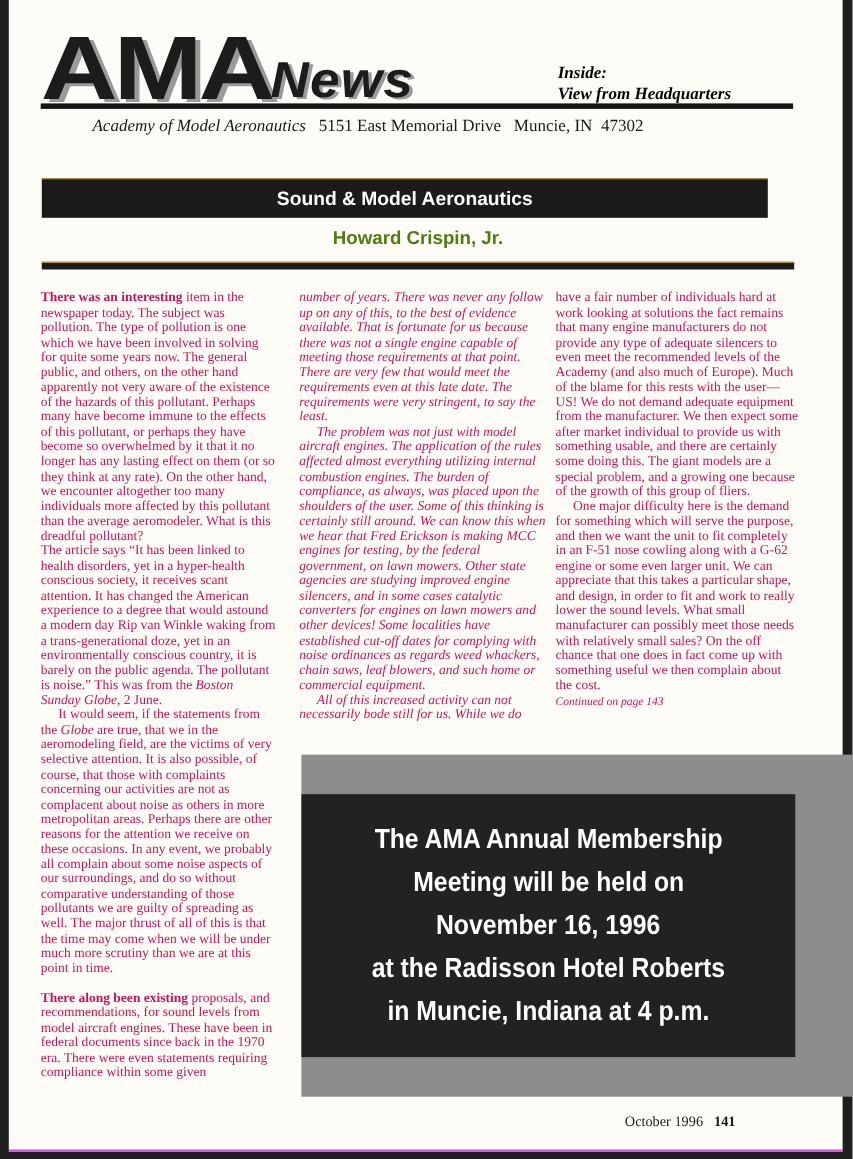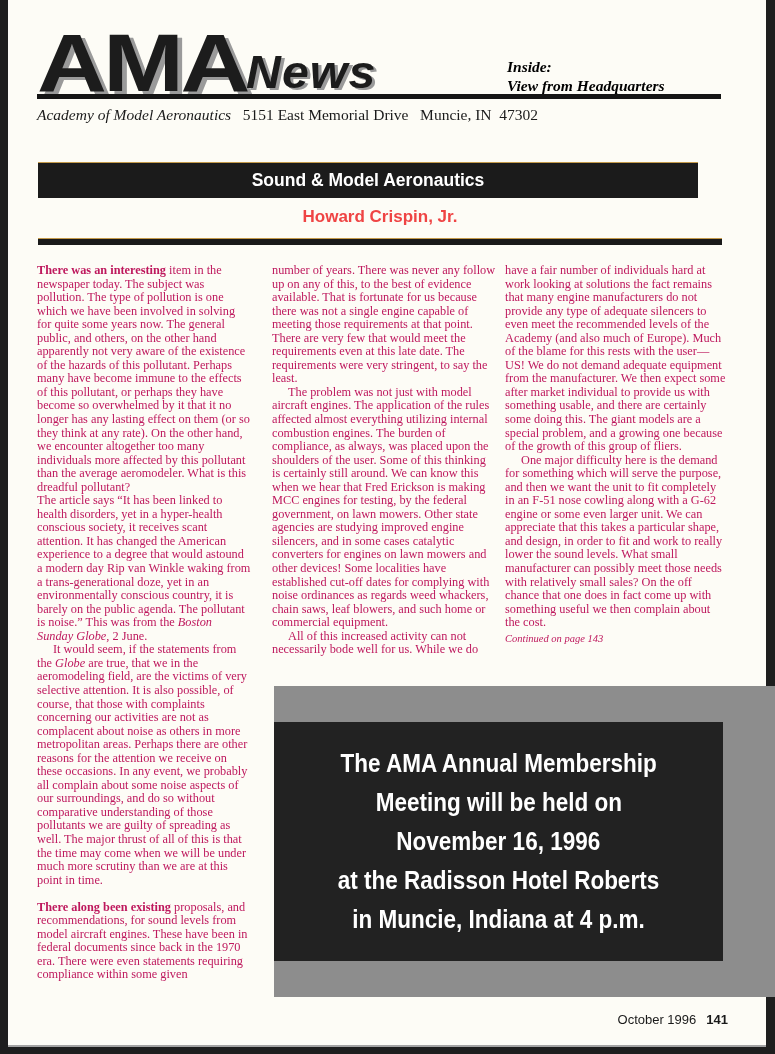--- a/index.html
+++ b/index.html
@@ -3,21 +3,21 @@
 <meta charset="utf-8">
 <style>
   html, body { margin: 0; padding: 0; }
   body {
     width: 775px; height: 1054px; position: relative; overflow: hidden;
     background: #1e1e1e;
   }
   .page {
     position: absolute; left: 8px; top: 0; width: 758px; height: 1045px;
     background: #fdfcf6;
-    border-bottom: 2px solid #a3a3a3;
+    border-bottom: 2px solid #d946ef;
   }
   .masthead-ama {
     position: absolute; left: 29px; top: 22px;
     font-family: "Liberation Sans", sans-serif; font-weight: bold;
     font-size: 82px; letter-spacing: -3px; line-height: 1;
     color: #1c1c1c;
     text-shadow: 4px 3px 0 #9a9a9a;
     transform: scaleX(1.18); transform-origin: left top;
   }
   .masthead-news {
@@ -33,68 +33,68 @@
     font-family: "Liberation Serif", serif; font-style: italic; font-weight: bold;
     font-size: 15.5px; line-height: 19px; color: #000000;
   }
   .rule-top {
     position: absolute; left: 29px; top: 94px; width: 684px; height: 5px; background: #151515;
   }
   .address {
     position: absolute; left: 29px; top: 106px;
     font-family: "Liberation Serif", serif; font-size: 15.5px; color: #1a1a1a; white-space: pre;
   }
-  .address i { font-style: italic; }
+  .address i { font-style: italic; margin-left: 47px; }
   .title-band {
     position: absolute; left: 30px; top: 162px; width: 660px; height: 35px; background: #1b1b1b;
     display: flex; align-items: center; justify-content: center;
     border-top: 1px solid #c49a4a;
   }
   .title-band span {
     font-family: "Liberation Sans", sans-serif; font-weight: bold; font-size: 17.5px; color: #ffffff;
   }
   .author {
     position: absolute; left: 30px; top: 207px; width: 684px; text-align: center;
-    font-family: "Liberation Sans", sans-serif; font-weight: bold; font-size: 17px; color: #ef4444;
+    font-family: "Liberation Sans", sans-serif; font-weight: bold; font-size: 17px; color: #4d7c0f;
   }
   .rule-author {
     position: absolute; left: 30px; top: 238px; width: 684px; height: 6px; background: #1a1a1a;
     border-top: 1px solid #c49a4a;
   }
   .col {
     position: absolute; top: 264px;
     font-family: "Liberation Serif", serif; font-size: 12.3px; line-height: 13.55px; color: #be185d;
   }
   .col p { margin: 0; }
   .col p.indent { text-indent: 16px; }
   .col p.gap { margin-top: 13.5px; }
   .col b { font-weight: bold; }
   .col i { font-style: italic; }
   .col1 { left: 29px; width: 214px; }
-  .col2 { left: 264px; width: 224px; }
+  .col2 { left: 264px; width: 224px; font-style: italic; }
   .col3 { left: 497px; width: 222px; }
   .continued {
     font-style: italic; font-size: 10.5px; margin-top: 2px; padding-right: 4px;
   }
   .announce {
     position: absolute; left: 266px; top: 686px; width: 507px; height: 311px;
     background: #8d8d8d;
   }
   .announce-inner {
     position: absolute; left: 0; top: 36px; width: 449px; height: 239px; background: #222222;
     display: flex; flex-direction: column; align-items: center; justify-content: center;
   }
   .announce-inner div {
     font-family: "Liberation Sans", sans-serif; font-weight: bold; color: #ffffff;
     font-size: 25px; line-height: 39px; white-space: nowrap;
     transform: scaleX(0.9);
   }
   .footer {
-    position: absolute; left: 560px; top: 1012px; width: 160px; text-align: right;
-    font-family: Liberation Sans, sans-serif; font-size: 13px; color: #1a1a1a; white-space: pre;
+    position: absolute; left: 560px; top: 1012px; width: 160px; text-align: left;
+    font-family: Liberation Serif, serif; font-size: 13px; color: #1a1a1a; white-space: pre;
   }
   .footer .pg { font-weight: bold; margin-left: 10px; }
 </style>
 </head>
 <body>
 
 <div class="page">
 
   <div class="masthead-ama">AMA</div>
   <div class="masthead-news">News</div>
@@ -118,21 +118,21 @@
   <div class="col col1">
     <p><b>There was an interesting</b><span> item in the newspaper today. The subject was pollution. The type of pollution is one which we have been involved in solving for quite some years now. The general public, and others, on the other hand apparently not very aware of the existence of the hazards of this pollutant. Perhaps many have become immune to the effects of this pollutant, or perhaps they have become so overwhelmed by it that it no longer has any lasting effect on them (or so they think at any rate). On the other hand, we encounter altogether too many individuals more affected by this pollutant than the average aeromodeler. What is this dreadful pollutant?</span></p>
     <p><span>The article says “It has been linked to health disorders, yet in a hyper-health conscious society, it receives scant attention. It has changed the American experience to a degree that would astound  a modern day Rip van Winkle waking from a trans-generational doze, yet in an environmentally conscious country, it is barely on the public agenda. The pollutant is noise.” This was from the </span><i>Boston Sunday Globe</i><span>, 2 June.</span></p>
     <p class="indent"><span>It would seem, if the statements from the </span><i>Globe</i><span> are true, that we in the aeromodeling field, are the victims of very selective attention. It is also possible, of course, that those with complaints concerning our activities are not as complacent about noise as others in more metropolitan areas. Perhaps there are other reasons for the attention we receive on these occasions. In any event, we probably all complain about some noise aspects of our surroundings, and do so without comparative understanding of those pollutants we are guilty of spreading as well. The major thrust of all of this is that the time may come when we will be under much more scrutiny than we are at this point in time.</span></p>
     <p class="gap"><b>There along been existing</b><span> proposals, and recommendations, for sound levels from model aircraft engines. These have been in federal documents since back in the 1970 era. There were even statements requiring compliance within some given</span></p>
   </div>
 
   <div class="col col2">
     <p>number of years. There was never any follow up on any of this, to the best of evidence available. That is fortunate for us because there was not a single engine capable of meeting those requirements at that point. There are very few that would meet the requirements even at this late date.  The requirements were very stringent, to say the least.</p>
     <p class="indent">The problem was not just with model aircraft engines. The application of the rules affected almost everything utilizing internal combustion engines. The burden of compliance, as always, was placed upon the shoulders of the user. Some of this thinking is certainly still around. We can know this when we hear that Fred Erickson is making MCC engines for testing, by the federal government, on lawn mowers. Other state agencies are studying improved engine silencers, and in some cases catalytic converters for engines on lawn mowers and other devices! Some localities have established cut-off dates for complying with noise ordinances as regards weed whackers, chain saws, leaf blowers, and such home or commercial equipment.</p>
-    <p class="indent">All of this increased activity can not necessarily bode well for us. While we do</p>
+    <p class="indent">All of this increased activity can not necessarily bode still for us. While we do</p>
   </div>
 
   <div class="col col3">
     <p>have a fair number of individuals hard at work looking at solutions the fact remains that many engine manufacturers do not provide any type of adequate silencers to even meet the recommended levels of the Academy (and also much of Europe). Much of the blame for this rests with the user—US! We do not demand adequate equipment from the manufacturer. We then expect some after market individual to provide us with something usable, and there are certainly some doing this. The giant models are a special problem, and a growing one because of the growth of this group of fliers.</p>
     <p class="indent">One major difficulty here is the demand for something which will serve the purpose, and then we want the unit to fit completely in an F-51 nose cowling along with a G-62 engine or some even larger unit. We can appreciate that this takes a particular shape, and design, in order to fit and work to really lower the sound levels. What small manufacturer can possibly meet those needs with relatively small sales? On the off chance that one does in fact come up with something useful we then complain about the cost.</p>
     <div class="continued">Continued on page 143</div>
   </div>
 
   <div class="announce">
     <div class="announce-inner">

